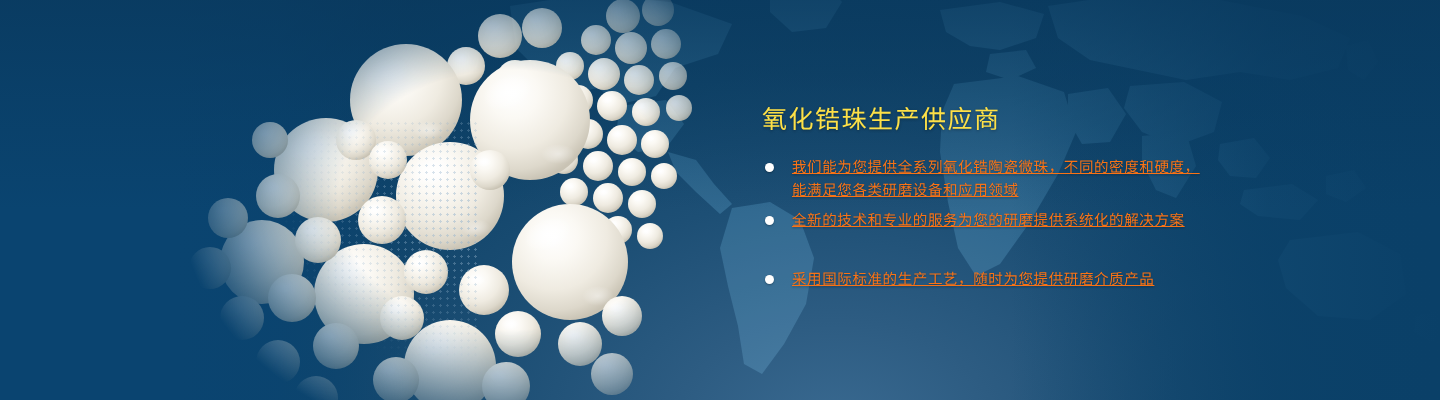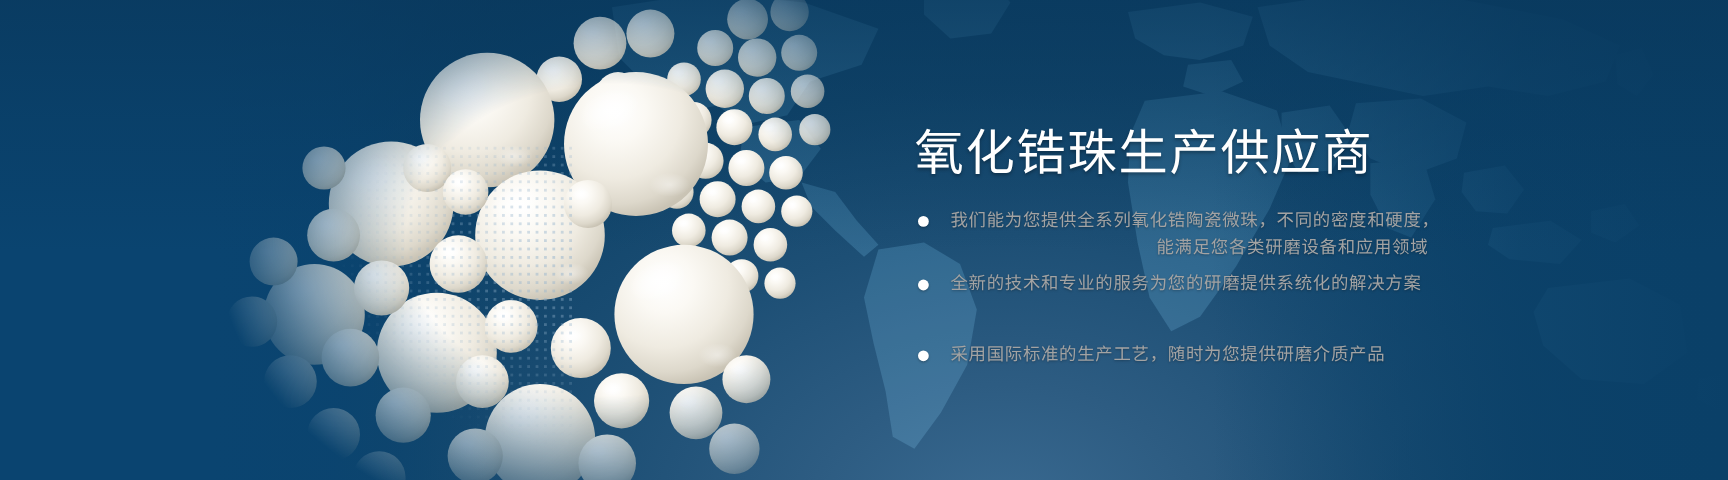--- a/index.html
+++ b/index.html
@@ -88,52 +88,53 @@
   }
 
   
   .copy {
     position: absolute;
     left: 762px; top: 106px;
     width: 600px;
   }
   .headline {
     margin: 0 0 22px 0;
-    font-size: 41px;
+    font-size: 25px;
     line-height: 1.1;
     font-weight: 400;
-    color: #ffffff;
+    color: #fde047;
     letter-spacing: 1.5px;
     text-shadow: 0 1px 3px rgba(0,0,0,0.32);
   }
   .bullets {
     list-style: none;
     margin: 0;
     padding: 0;
   }
   .bullet {
     position: relative;
     padding-left: 30px;
     margin-bottom: 7px;
     font-size: 14.5px;
     line-height: 23px;
-    color: #a3a3a3;
+    color: #f97316;
     letter-spacing: 0.6px;
     text-shadow: 0 1px 2px rgba(0,0,0,0.30);
+    text-decoration: underline;
   }
   .bullet:last-child { margin-bottom: 0; margin-top: 36px; }
   .bullet .dot {
     position: absolute;
     left: 3px; top: 7px;
     width: 9px; height: 9px;
     border-radius: 50%;
     background: #ffffff;
     box-shadow: 0 1px 2px rgba(0,0,0,0.28);
   }
-  .bullet .line2 { display: block; text-align: center; }
+  .bullet .line2 { display: block; }
 </style>
 </head>
 <body>
 
 <div class="banner">
 
   <div class="bg-base"></div>
 
   <div class="world-map">
     <svg viewBox="0 0 1010 420" preserveAspectRatio="none" aria-hidden="true">

